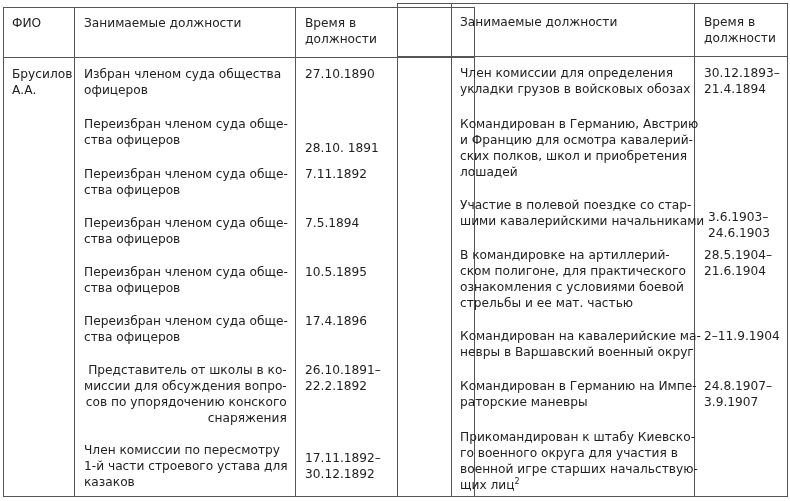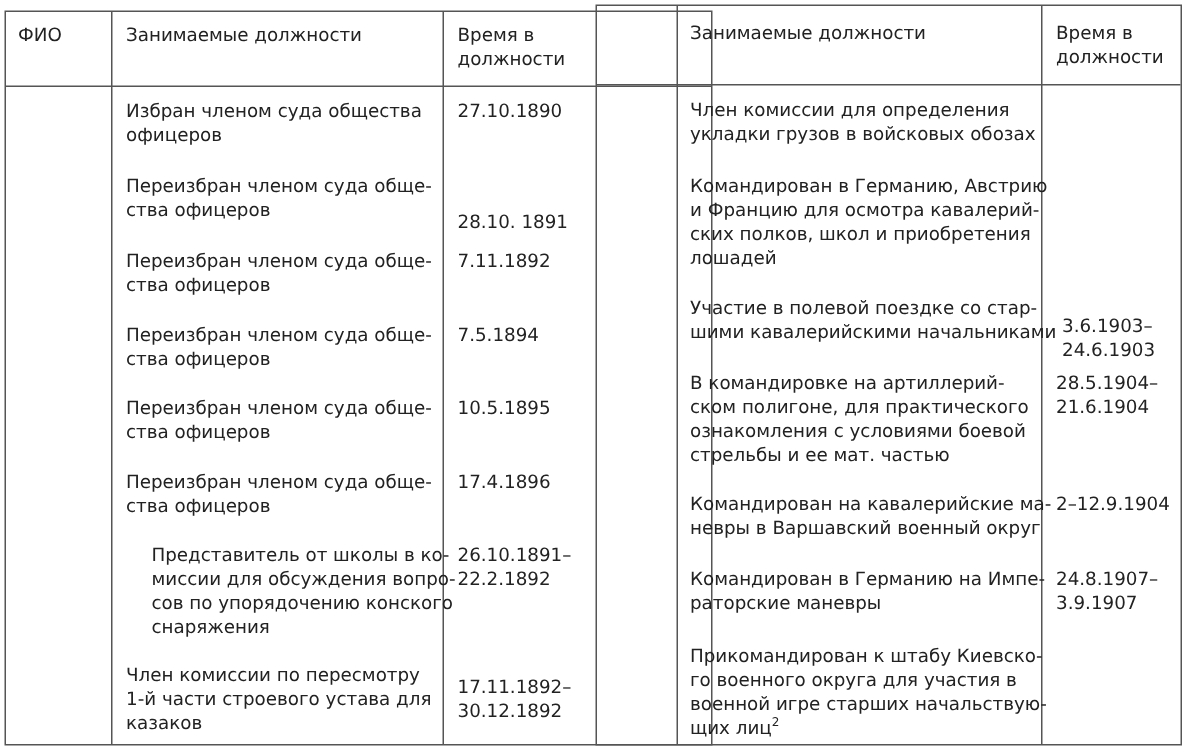--- a/index.html
+++ b/index.html
@@ -27,20 +27,22 @@
 <div class="tbl" style="left:3px; top:7px; width:472px; height:490px;">
   <div class="vline" style="left:70px;"></div>
   <div class="vline" style="left:291px;"></div>
   <div class="hline" style="top:49px;"></div>
 
   <div class="cell" style="left:8px; top:7px;">ФИО</div>
   <div class="cell" style="left:80px; top:7px;">Занимаемые должности</div>
   <div class="cell" style="left:301px; top:7px;">Время в
 должности</div>
 
+  <div class="cell" style="left:8px; top:58px;">Брусилов
+А.А.</div>
 
   <div class="cell" style="left:80px; top:58px;">Избран членом суда общества
 офицеров</div>
   <div class="cell" style="left:301px; top:58px;">27.10.1890</div>
 
   <div class="cell" style="left:80px; top:108px;">Переизбран членом суда обще-
 ства офицеров</div>
   <div class="cell" style="left:301px; top:108px;margin-top:24px;">28.10. 1891</div>
 
   <div class="cell" style="left:80px; top:158px;">Переизбран членом суда обще-
@@ -52,21 +54,21 @@
   <div class="cell" style="left:301px; top:207px;">7.5.1894</div>
 
   <div class="cell" style="left:80px; top:256px;">Переизбран членом суда обще-
 ства офицеров</div>
   <div class="cell" style="left:301px; top:256px;">10.5.1895</div>
 
   <div class="cell" style="left:80px; top:305px;">Переизбран членом суда обще-
 ства офицеров</div>
   <div class="cell" style="left:301px; top:305px;">17.4.1896</div>
 
-  <div class="cell" style="left:97px; top:354px;">Представитель от школы в ко-
+  <div class="cell" style="left:80px; top:354px;text-align:right;">Представитель от школы в ко-
 миссии для обсуждения вопро-
 сов по упорядочению конского
 снаряжения</div>
   <div class="cell" style="left:301px; top:354px;">26.10.1891–
 22.2.1892</div>
 
   <div class="cell" style="left:80px; top:434px;">Член комиссии по пересмотру
 1-й части строевого устава для
 казаков</div>
   <div class="cell" style="left:301px; top:442px;">17.11.1892–
@@ -77,41 +79,43 @@
   <div class="vline" style="left:53px;"></div>
   <div class="vline" style="left:296px;"></div>
   <div class="hline" style="top:52px;"></div>
 
   <div class="cell" style="left:62px; top:10px;">Занимаемые должности</div>
   <div class="cell" style="left:306px; top:10px;">Время в
 должности</div>
 
   <div class="cell" style="left:62px; top:61px;">Член комиссии для определения
 укладки грузов в войсковых обозах</div>
+  <div class="cell" style="left:306px; top:61px;">30.12.1893–
+21.4.1894</div>
 
   <div class="cell" style="left:62px; top:112px;">Командирован в Германию, Австрию
 и Францию для осмотра кавалерий-
 ских полков, школ и приобретения
 лошадей</div>
 
   <div class="cell" style="left:62px; top:193px;">Участие в полевой поездке со стар-
 шими кавалерийскими начальниками</div>
   <div class="cell" style="left:310px; top:193px;margin-top:12px;">3.6.1903–
 24.6.1903</div>
 
   <div class="cell" style="left:62px; top:243px;">В командировке на артиллерий-
 ском полигоне, для практического
 ознакомления с условиями боевой
 стрельбы и ее мат. частью</div>
   <div class="cell" style="left:306px; top:243px;">28.5.1904–
 21.6.1904</div>
 
   <div class="cell" style="left:62px; top:324px;">Командирован на кавалерийские ма-
 невры в Варшавский военный округ</div>
-  <div class="cell" style="left:306px; top:324px;">2–12.9.1904</div>
+  <div class="cell" style="left:306px; top:324px;">2–11.9.1904</div>
 
   <div class="cell" style="left:62px; top:374px;">Командирован в Германию на Импе-
 раторские маневры</div>
   <div class="cell" style="left:306px; top:374px;">24.8.1907–
 3.9.1907</div>
 
   <div class="cell" style="left:62px; top:425px;"><span>Прикомандирован к штабу Киевско-
 го военного округа для участия в
 военной игре старших начальствую-
 щих лиц</span><sup>2</sup></div>

